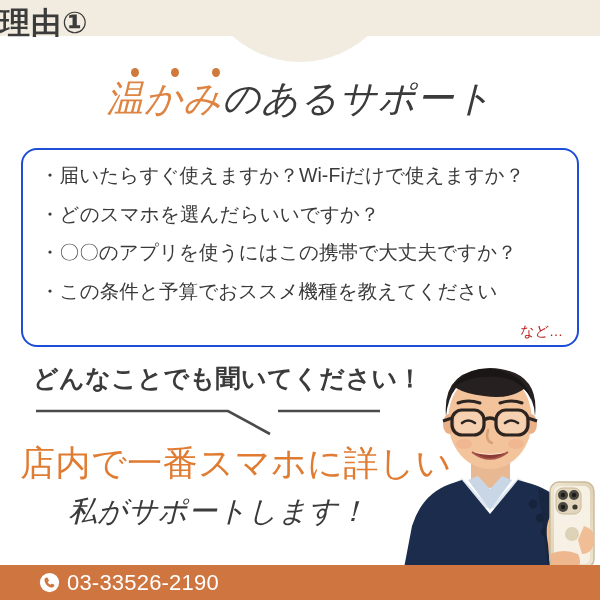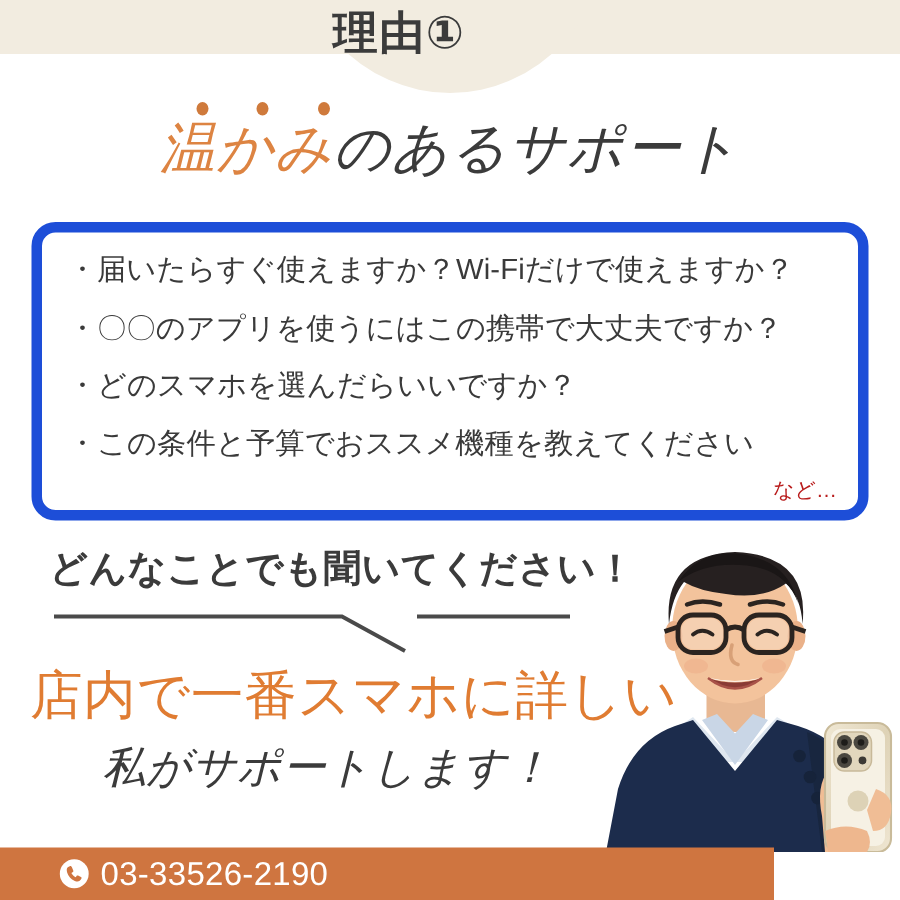--- a/index.html
+++ b/index.html
@@ -34,21 +34,21 @@
     width: 214px;
     height: 230px;
     background: #f2ece0;
     border-radius: 50%;
   }
   .banner-title {
     position: absolute;
     left: 0;
     top: 8px;
     width: 532px;
-    text-align: center;
+    text-align: left;
     font-size: 30px;
     font-weight: bold;
     color: #3b3b3b;
     letter-spacing: 1px;
     line-height: 1;
     z-index: 4;
   }
 
   
   .heading-wrap {
@@ -93,21 +93,21 @@
   }
 
   
   .qbox {
     position: absolute;
     left: 21px;
     top: 148px;
     width: 558px;
     height: 199px;
     box-sizing: border-box;
-    border: 7px solid #1d4ed8;
+    border: 2px solid #1d4ed8;
     border-radius: 16px;
     background: #ffffff;
   }
   .qlist {
     list-style: none;
     margin: 0;
     padding: 16px 0 0 17px;
   }
   .qlist li {
     font-size: 19.5px;
@@ -182,21 +182,21 @@
     height: 210px;
     z-index: 2;
     overflow: hidden;
   }
 
   
   .footer {
     position: absolute;
     left: 0;
     top: 565px;
-    width: 516px;
+    width: 600px;
     height: 35px;
     background: #cf7540;
     display: flex;
     align-items: center;
     z-index: 5;
   }
   .footer .tel {
     display: flex;
     align-items: center;
     margin-left: 39px;
@@ -236,22 +236,22 @@
       <i></i>
       <i></i>
       <i></i>
     </span>
     <div class="heading"><span class="hl">温かみ</span><span>のあるサポート</span></div>
   </div>
 
   <div class="qbox">
     <ul class="qlist">
       <li><span class="dot">・</span><span>届いたらすぐ使えますか？Wi-Fiだけで使えますか？</span></li>
+      <li><span class="dot">・</span><span>どのスマホを選んだらいいですか？</span></li>
       <li><span class="dot">・</span><span>〇〇のアプリを使うにはこの携帯で大丈夫ですか？</span></li>
-      <li><span class="dot">・</span><span>どのスマホを選んだらいいですか？</span></li>
       <li><span class="dot">・</span><span>この条件と予算でおススメ機種を教えてください</span></li>
     </ul>
     <div class="nado">など…</div>
   </div>
 
   <div class="tagline">どんなことでも聞いてください！</div>
 
   <svg class="bubble-line" viewBox="0 0 360 36">
     <path d="M6,11 L198,11 L240,34" fill="none" stroke="#4a4a4a" stroke-width="2.6" stroke-linecap="butt"></path>
     <path d="M248,11 L350,11" fill="none" stroke="#4a4a4a" stroke-width="2.6" stroke-linecap="butt"></path>

